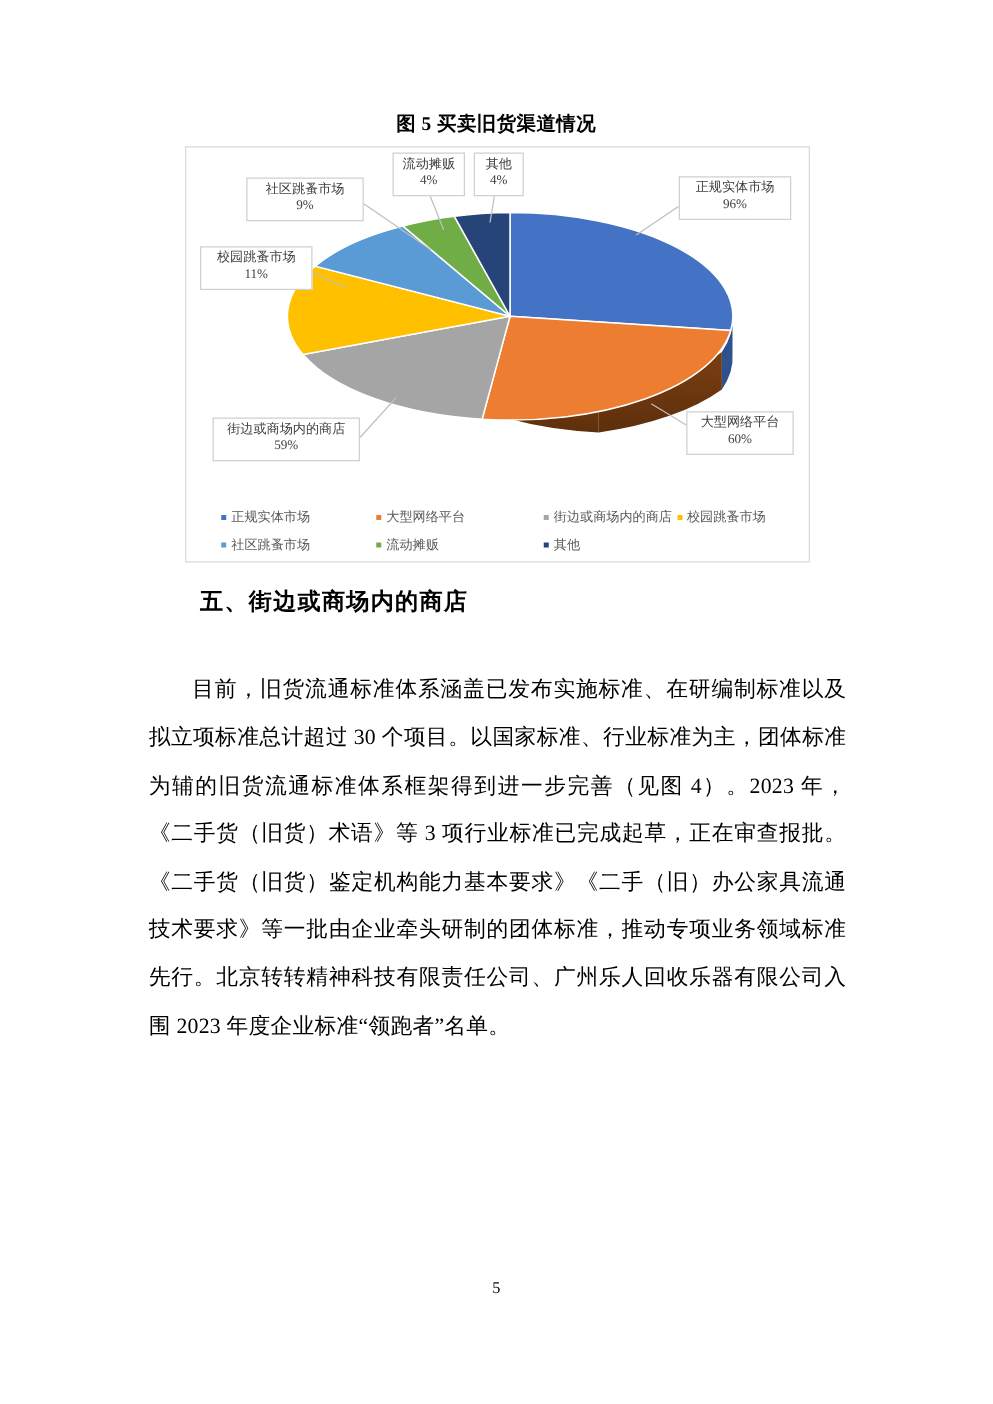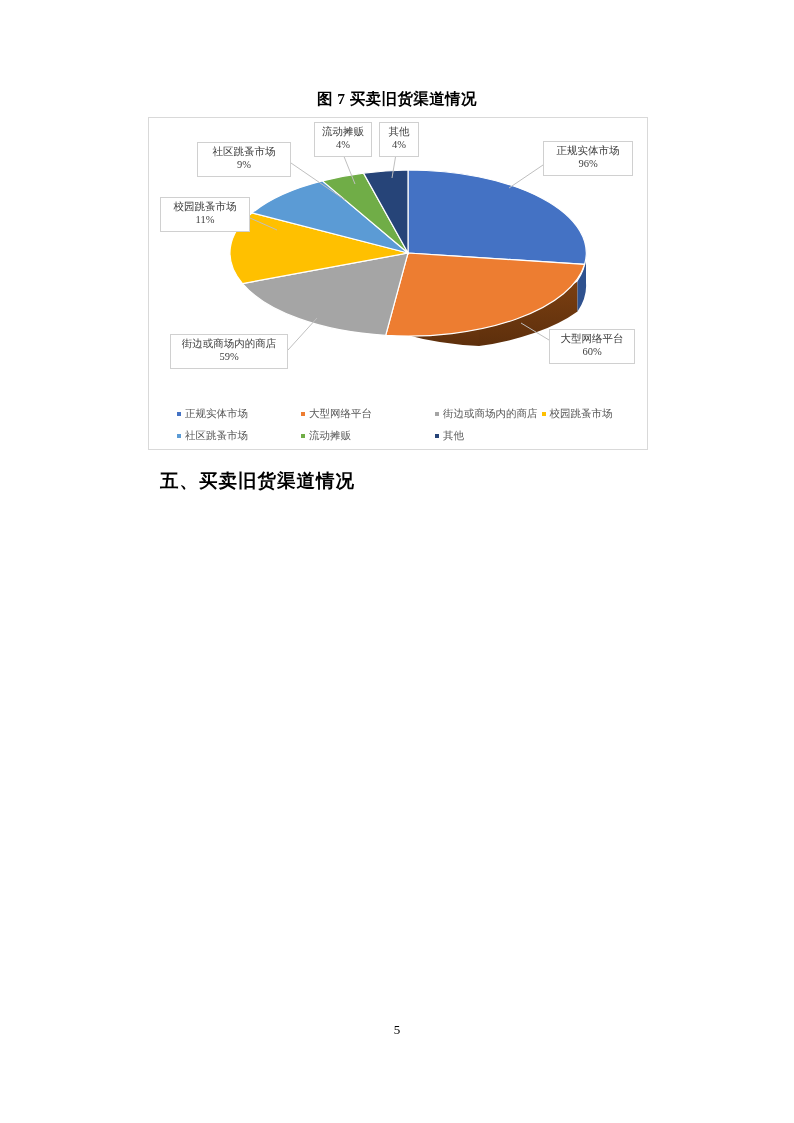--- a/index.html
+++ b/index.html
@@ -156,21 +156,21 @@
     font-family: "Liberation Serif", "DejaVu Serif", serif;
     font-size: 13px;
     color: #000;
   }
 </style>
 </head>
 <body>
 
 <div class="page">
 
-  <div class="fig-title">图 7  买卖旧货渠道情况</div>
+  <div class="fig-title">图 5  买卖旧货渠道情况</div>
 
   <div class="chart-frame">
 
     <div class="chart-plot">
       <svg width="500" height="275" viewBox="0 0 500 275">
         <defs>
           <linearGradient id="gGray" x1="0" y1="0" x2="0" y2="1">
             <stop offset="0%" stop-color="#9d9d9d"></stop>
             <stop offset="100%" stop-color="#787878"></stop>
           </linearGradient>
@@ -272,18 +272,19 @@
           <span>流动摊贩</span>
         </span>
         <span class="legend-item li-w3">
           <span class="swatch" style="background:#264478"></span>
           <span>其他</span>
         </span>
       </div>
     </div>
   </div>
 
-  <div class="section-heading">五、买卖旧货渠道情况</div>
-
+  <div class="section-heading">五、街边或商场内的商店</div>
+
+  <div class="body-text">目前，旧货流通标准体系涵盖已发布实施标准、在研编制标准以及拟立项标准总计超过 30 个项目。以国家标准、行业标准为主，团体标准为辅的旧货流通标准体系框架得到进一步完善（见图 4）。2023 年，《二手货（旧货）术语》等 3 项行业标准已完成起草，正在审查报批。《二手货（旧货）鉴定机构能力基本要求》《二手（旧）办公家具流通技术要求》等一批由企业牵头研制的团体标准，推动专项业务领域标准先行。北京转转精神科技有限责任公司、广州乐人回收乐器有限公司入围 2023 年度企业标准“领跑者”名单。</div>
 
   <div class="page-number">5</div>
 
 </div>
 
 </body></html>

